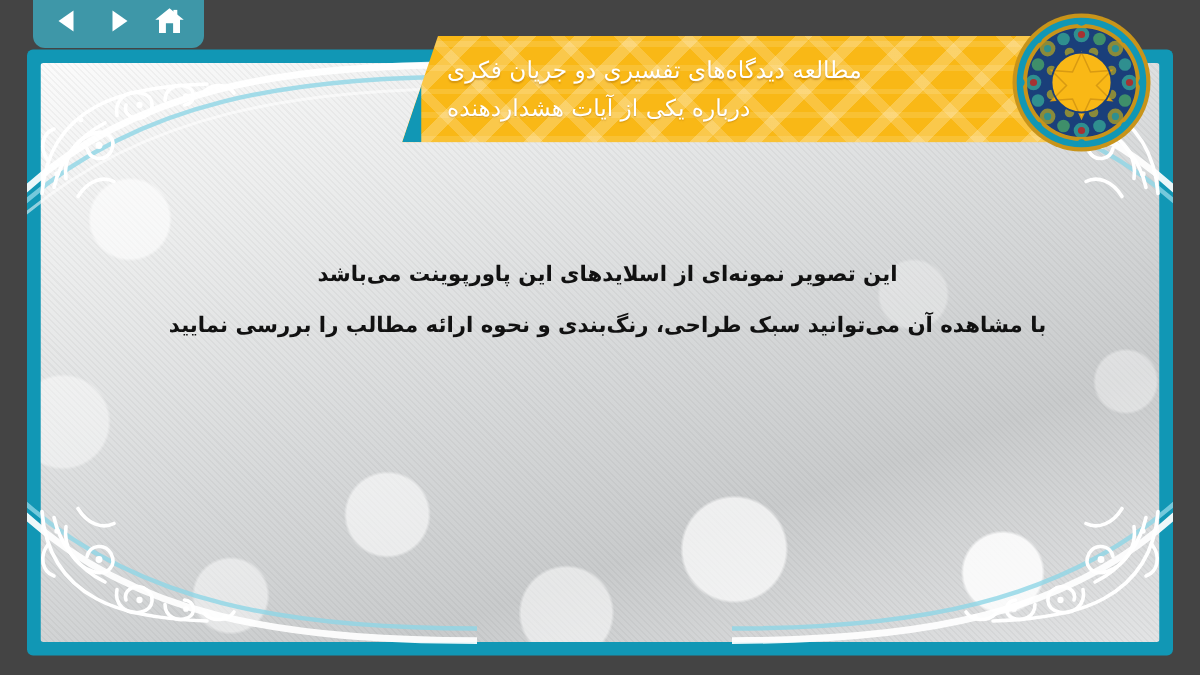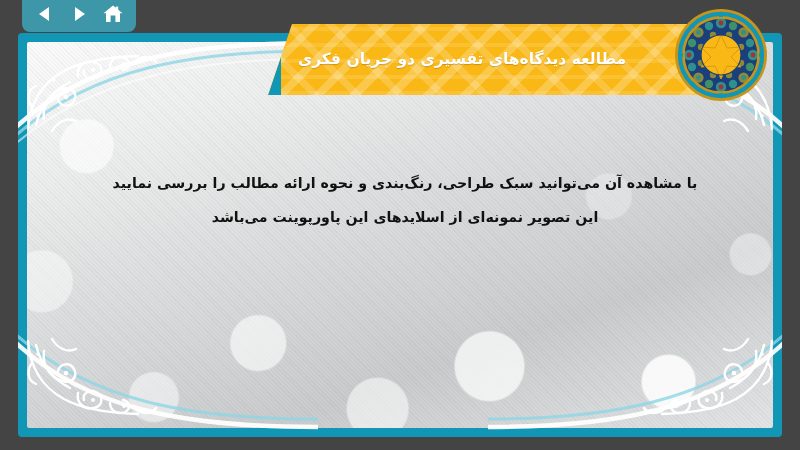--- a/index.html
+++ b/index.html
@@ -113,21 +113,21 @@
     display:flex; flex-direction:column;
     align-items:flex-end; justify-content:center;
     gap:2px;
     direction:rtl;
     z-index:3;
   }
   .title-line {
     color:#ffffff;
     font-family:"DejaVu Sans", sans-serif;
     font-size:15.5px;
-    font-weight:700;
+    font-weight:400;
     line-height:1.45;
     white-space:nowrap;
     text-shadow:0 1px 1px rgba(140,80,0,.35);
   }
 
   
   .medallion {
     position:absolute;
     left:673px; top:7px;
     width:96px; height:96px;
@@ -283,32 +283,33 @@
           <circle cx="48" cy="64" r="2.3"></circle>
             <circle cx="75" cy="37" r="2.1"></circle>
           <circle cx="106" cy="31" r="1.9"></circle>
             <circle cx="20" cy="83" r="1.8"></circle>
           <circle cx="132" cy="26" r="1.7"></circle>
         </g>
       </svg>
     </div>
 
     <div class="body-text">
+      <div class="body-line">این تصویر نمونه‌ای از اسلایدهای این پاورپوینت می‌باشد</div>
       <div class="body-line">با مشاهده آن می‌توانید سبک طراحی، رنگ‌بندی و نحوه ارائه مطالب را بررسی نمایید</div>
-      <div class="body-line">این تصویر نمونه‌ای از اسلایدهای این پاورپوینت می‌باشد</div>
     </div>
 
   </div>
 
   <div class="title-band">
     <div class="band-shape">
       <div class="band-weave"></div>
     </div>
     <div class="title-text">
       <div class="title-line">مطالعه دیدگاه‌های تفسیری دو جریان فکری</div>
+      <div class="title-line">درباره یکی از آیات هشداردهنده</div>
     </div>
   </div>
 
   <div class="medallion">
     <svg width="96" height="96" viewBox="0 0 96 96">
       <circle cx="48" cy="48" r="46" fill="#c8941a"></circle>
       <circle cx="48" cy="48" r="44" fill="#1197b5"></circle>
       <circle cx="48" cy="48" r="39" fill="#c8941a"></circle>
       <circle cx="48" cy="48" r="37" fill="#1a3f7a"></circle>
 

